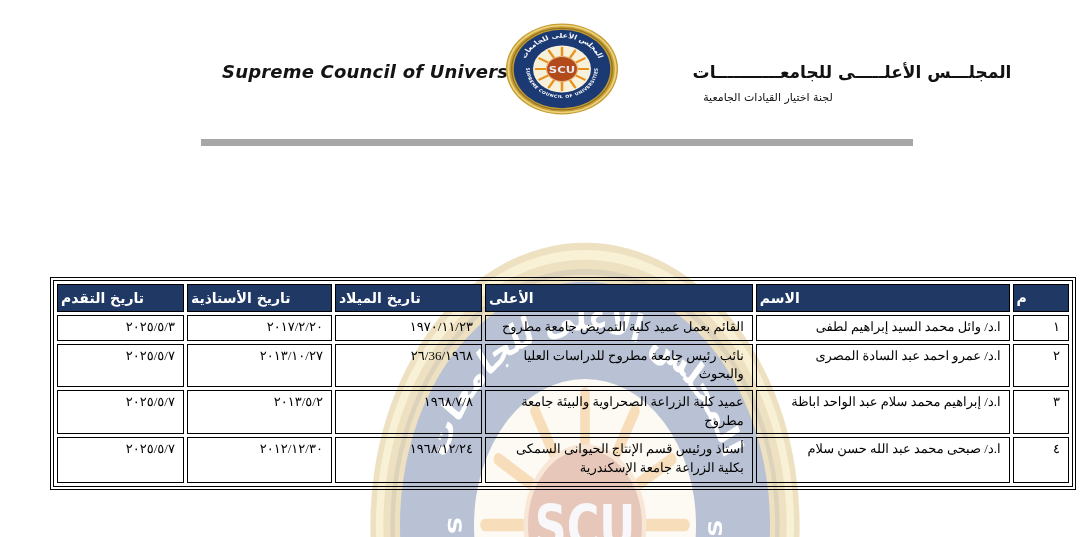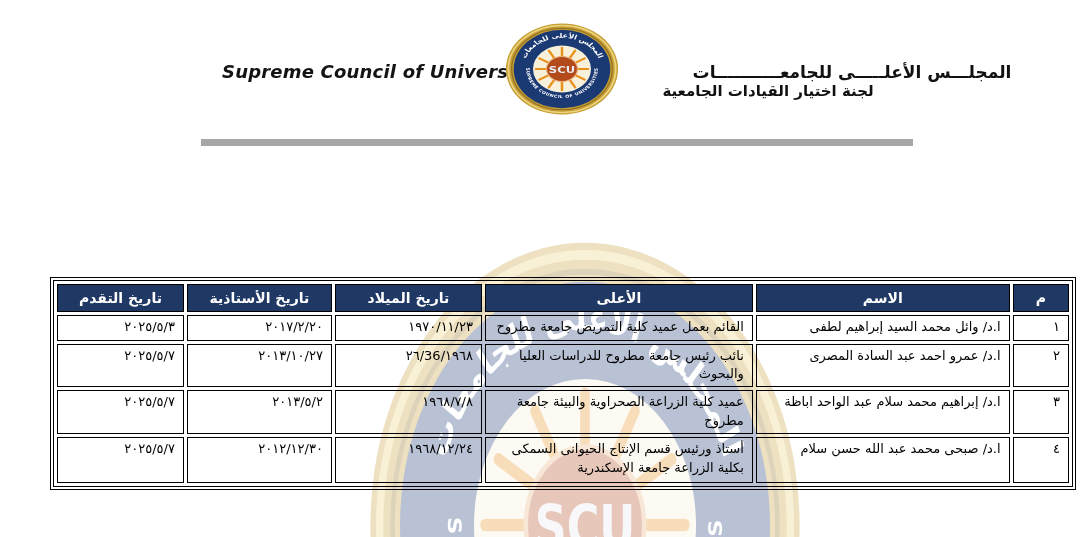--- a/index.html
+++ b/index.html
@@ -19,21 +19,21 @@
     position:absolute; left:222px; top:61px;
     font-size:18px; font-weight:bold; font-style:italic;
     color:#141414; letter-spacing:0.2px; white-space:nowrap;
   }
   .header-logo { position:absolute; left:504px; top:22px; width:116px; height:94px; }
   .header-ar {
     position:absolute; right:16px; top:38px; width:424px;
     direction:rtl; text-align:center; color:#111;
   }
   .header-ar .line1 { font-size:17px; font-weight:bold; white-space:nowrap;margin-top:24px; }
-  .header-ar .line2 { font-size:15px; font-weight:bold; padding-right:168px; white-space:nowrap; }
+  .header-ar .line2 { font-size:11px; font-weight:normal; margin-top:9px; padding-right:168px; white-space:nowrap; }
 
   .rule {
     position:absolute; left:201px; top:139px; width:712px; height:7px;
     background:#a6a6a6;
   }
 
   
   .doc-title {
     position:absolute; top:202px; left:0; width:100%;
     text-align:center; direction:rtl; z-index:2;
@@ -54,26 +54,26 @@
   table.applicants {
     width:100%; direction:rtl;
     border-collapse:separate; border-spacing:3px;
     border:4px double #000; background:transparent;
     table-layout:fixed;
   }
   .applicants th {
     background:#1f3864; color:#ffffff;
     font-weight:bold; font-size:14px;
     border:1px solid #000; padding:5px 3px;
-    text-align:center; height:26px;
+    text-align:left; height:26px;
   }
   .applicants td {
     border:1px solid #000; background:transparent;
     font-size:13px; line-height:1.4;
-    padding:2px 8px 3px; text-align:right; vertical-align:top;
+    padding:2px 8px 3px; text-align:right; vertical-align:top;font-family:Liberation Serif, serif;
   }
   tr.r1 td { height:26px; }
   tr.r2 td { height:42px; }
   tr.r3 td { height:44px; }
   tr.r4 td { height:46px; }
 
   col.c-no   { width:56px; }
   col.c-name { width:252px; }
   col.c-pos  { width:266px; }
   col.c-birth{ width:146px; }

